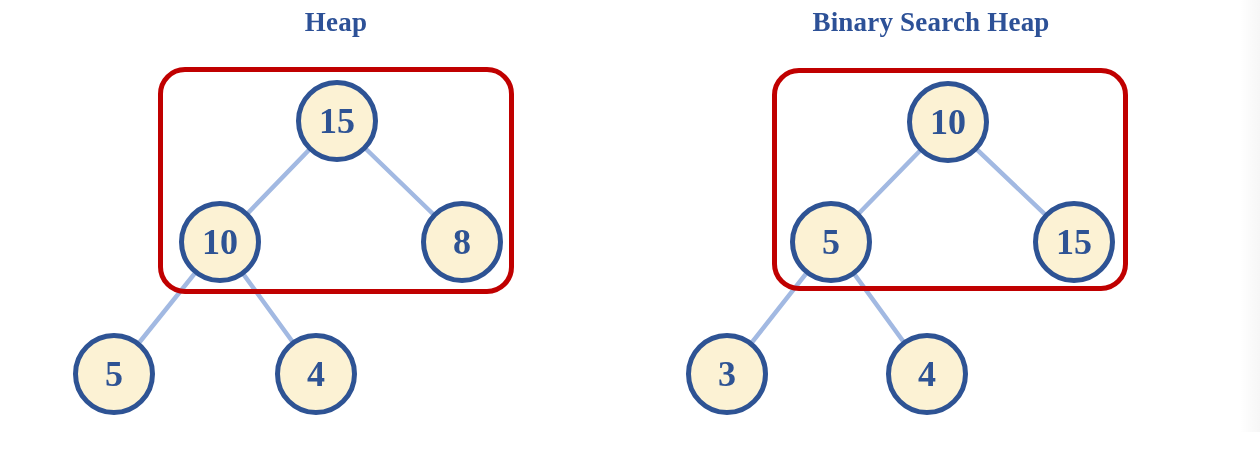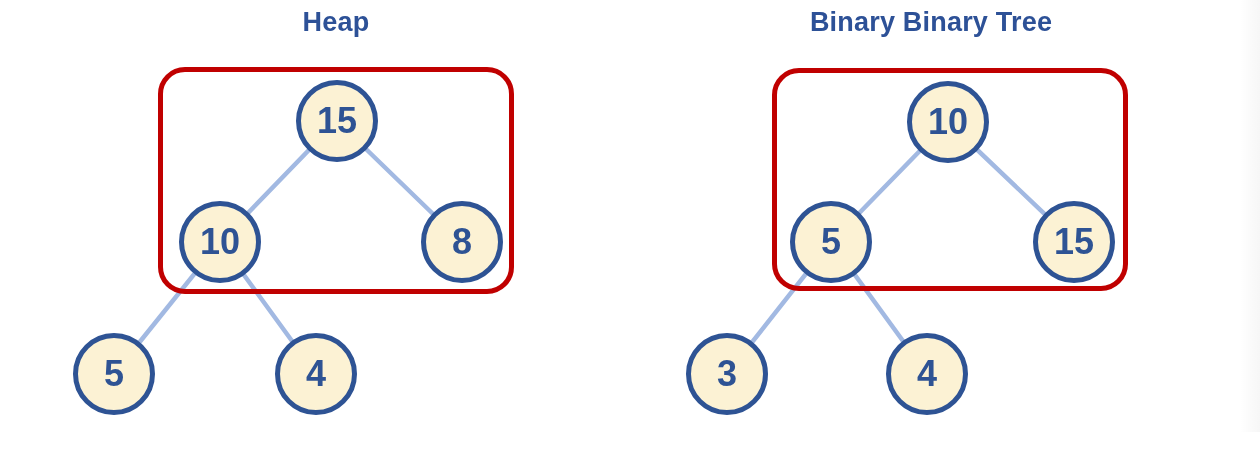--- a/index.html
+++ b/index.html
@@ -12,21 +12,21 @@
     --bg: #ffffff;
   }
   html, body { margin: 0; padding: 0; }
   body {
     width: 1260px; height: 454px;
     background: var(--bg);
     font-family: "Liberation Sans", sans-serif;
     overflow: hidden;
     position: relative;
   }
-  .stage { position: absolute; inset: 0; width: 1260px; height: 432px; }
+  .stage { position: absolute; inset: 0; width: 1260px; height: 432px; font-family: Liberation Serif, serif; }
 
   .edges-svg { position: absolute; left: 0; top: 0; z-index: 1; }
   .edges-svg line { stroke: var(--edge); stroke-width: 4.5; stroke-linecap: round; }
 
   .highlight-box {
     position: absolute; z-index: 2;
     box-sizing: border-box;
     border: 5px solid var(--box);
     border-radius: 27px;
     background: transparent;
@@ -93,21 +93,21 @@
     <line x1="948" y1="122" x2="831" y2="242"></line>
     <line x1="948" y1="122" x2="1074" y2="242"></line>
     <line x1="831" y1="242" x2="727" y2="374"></line>
     <line x1="831" y1="242" x2="927" y2="374"></line>
   </svg>
 
   <div class="highlight-box hl-left"></div>
   <div class="highlight-box hl-right"></div>
 
   <div class="tree-title title-left">Heap</div>
-  <div class="tree-title title-right">Binary Binary Tree</div>
+  <div class="tree-title title-right">Binary Search Heap</div>
 
   <div class="node h-15">15</div>
   <div class="node h-10">10</div>
   <div class="node h-8">8</div>
   <div class="node h-5">5</div>
   <div class="node h-4">4</div>
 
   <div class="node b-10">10</div>
   <div class="node b-5">5</div>
   <div class="node b-15">15</div>

